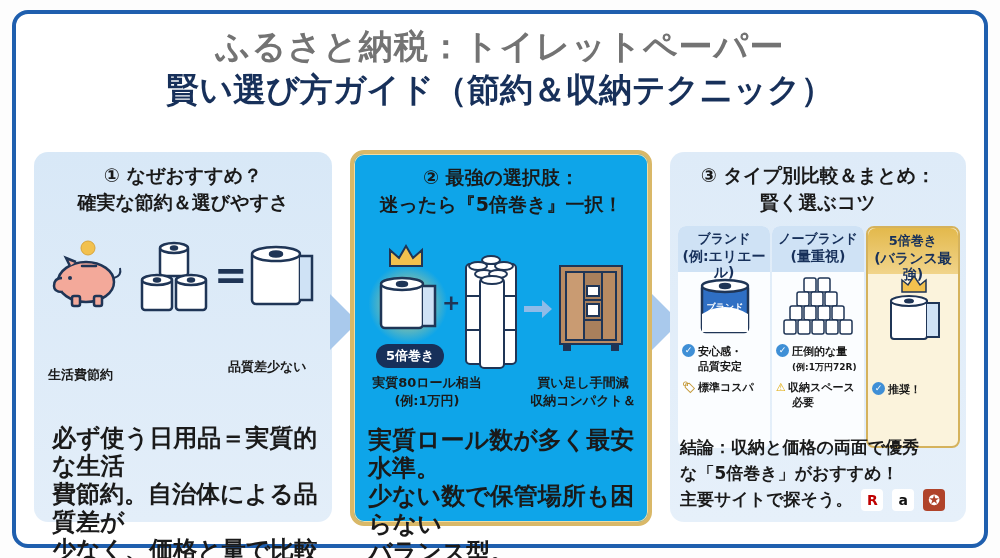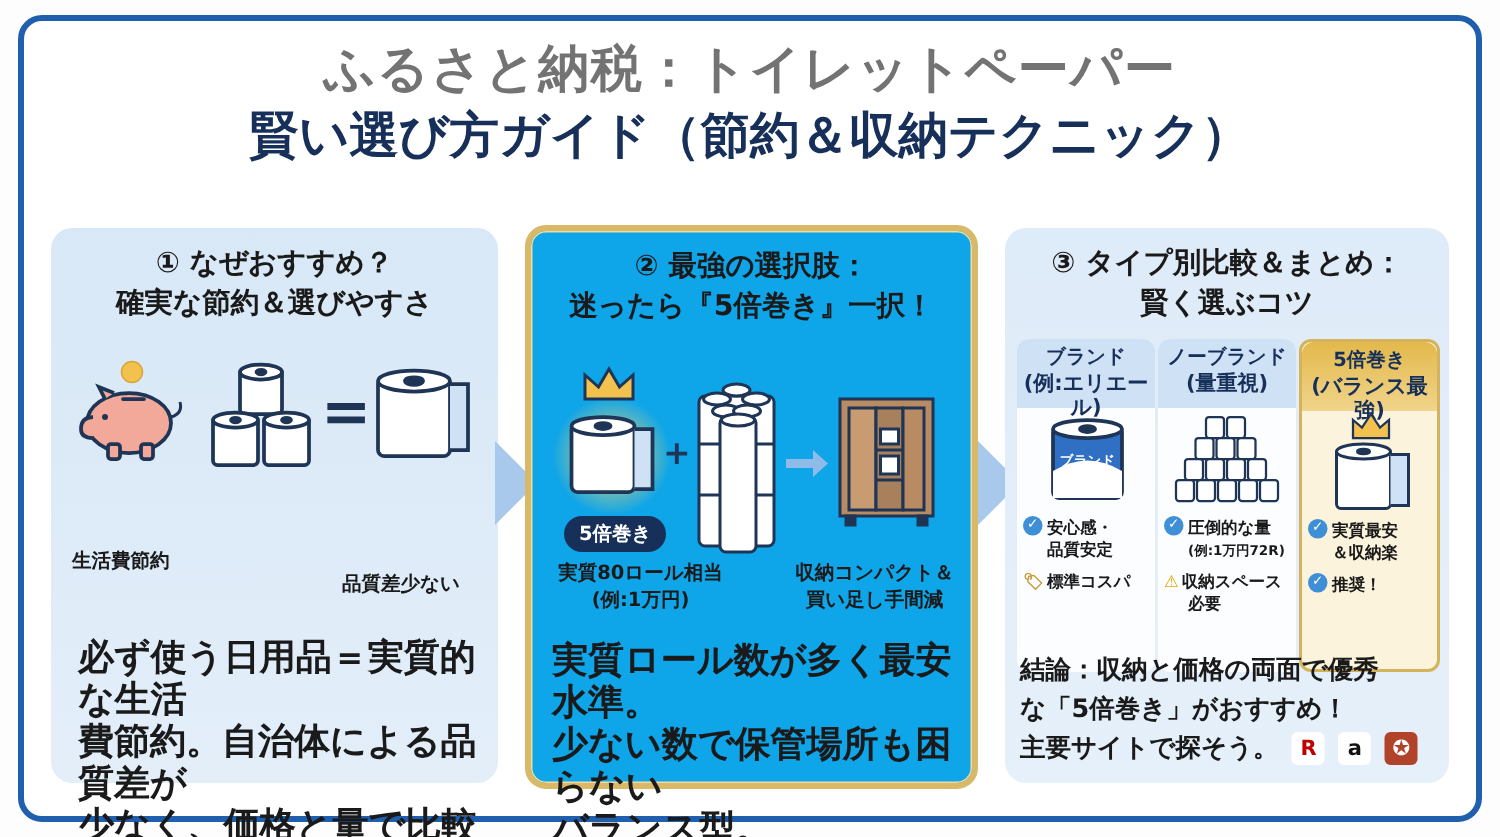--- a/index.html
+++ b/index.html
@@ -87,21 +87,21 @@
   <svg style="position:absolute;left:214px;top:92px" width="72" height="66" viewBox="0 0 72 66">
     <g stroke="#1f3556" stroke-width="2.5">
       <rect x="4" y="8" width="48" height="52" rx="4" fill="#ffffff"></rect>
       <ellipse cx="28" cy="10" rx="24" ry="7" fill="#ffffff"></ellipse>
       <ellipse cx="28" cy="10" rx="6" ry="2.5" fill="#1f3556"></ellipse>
       <path d="M52 12 h12 v44 h-12" fill="#cfe2f5"></path>
     </g>
   </svg>
 
   <div class="lbl" style="left:14px;top:214px;">生活費節約</div>
-  <div class="lbl" style="left:194px;top:229px;">品質差少ない</div>
+  <div class="lbl" style="left:194px;top:206px;">品質差少ない</div>
 
   <div class="body-txt" style="left:18px;top:272px;width:270px;">
     <div>必ず使う日用品＝実質的な生活</div>
     <div>費節約。自治体による品質差が</div>
     <div>少なく、価格と量で比較しやす</div>
     <div>い。</div>
   </div>
 </div>
 
 <div class="arrow" style="left:330px;top:294px;"></div>
@@ -158,22 +158,22 @@
       <rect x="8" y="82" width="6" height="6" fill="#1f3556"></rect>
       <rect x="56" y="82" width="6" height="6" fill="#1f3556"></rect>
     </g>
   </svg>
 
   <div class="lbl" style="left:8px;top:220px;width:130px;">
     <div>実質80ロール相当</div>
     <div>(例:1万円)</div>
   </div>
   <div class="lbl" style="left:166px;top:220px;width:126px;">
+    <div>買い足し手間減</div>
     <div>収納コンパクト＆</div>
-    <div>買い足し手間減</div>
   </div>
 
   <div class="body-txt" style="left:14px;top:272px;width:280px;">
     <div>実質ロール数が多く最安水準。</div>
     <div>少ない数で保管場所も困らない</div>
     <div>バランス型。</div>
   </div>
 </div>
 
 <div class="arrow" style="left:652px;top:294px;"></div>
@@ -249,24 +249,20 @@
       <path d="M2 18 L2 6 L8 11 L14 2 L20 11 L26 6 L26 18 Z" fill="#f2c14e" stroke="#1f3556" stroke-width="1.5"></path>
     </svg>
     <svg style="position:absolute;left:20px;top:66px" width="56" height="48" viewBox="0 0 56 48">
       <g stroke="#1f3556" stroke-width="2">
         <rect x="3" y="5" width="36" height="40" rx="3" fill="#ffffff"></rect>
         <ellipse cx="21" cy="7" rx="18" ry="5" fill="#ffffff"></ellipse>
         <ellipse cx="21" cy="7" rx="4" ry="1.5" fill="#1f3556"></ellipse>
         <path d="M39 9 h12 v34 h-12" fill="#cfe2f5"></path>
       </g>
     </svg>
-    <div class="feat" style="top:118px;">
-      <span class="chk">✓</span><span>実質最安</span><br>
-      <span class="ind"></span><span>＆収納楽</span>
-    </div>
     <div class="feat" style="top:154px;">
       <span class="chk">✓</span><span>推奨！</span>
     </div>
   </div>
 
   <div class="body-txt" style="left:10px;top:282px;width:284px;font-size:17px;line-height:26px;">
     <div>結論：収納と価格の両面で優秀</div>
     <div>な「5倍巻き」がおすすめ！</div>
     <div>
       <span>主要サイトで探そう。</span>

